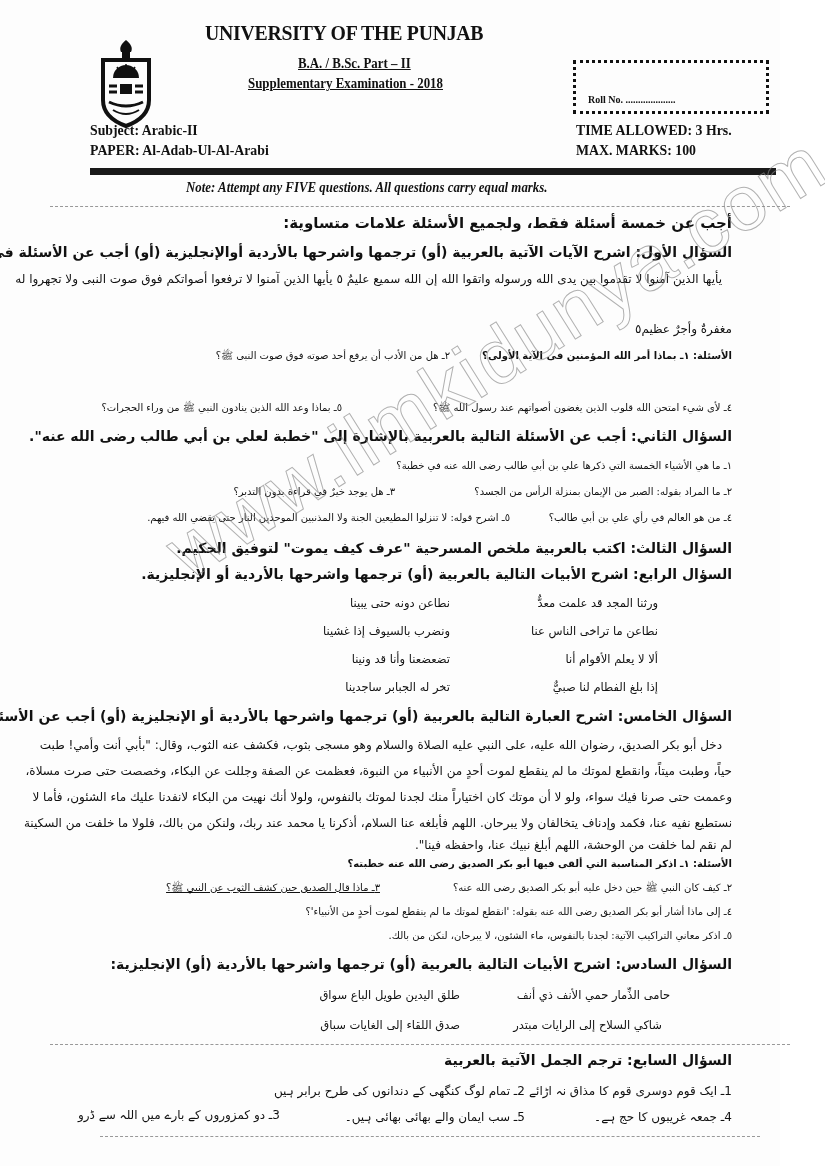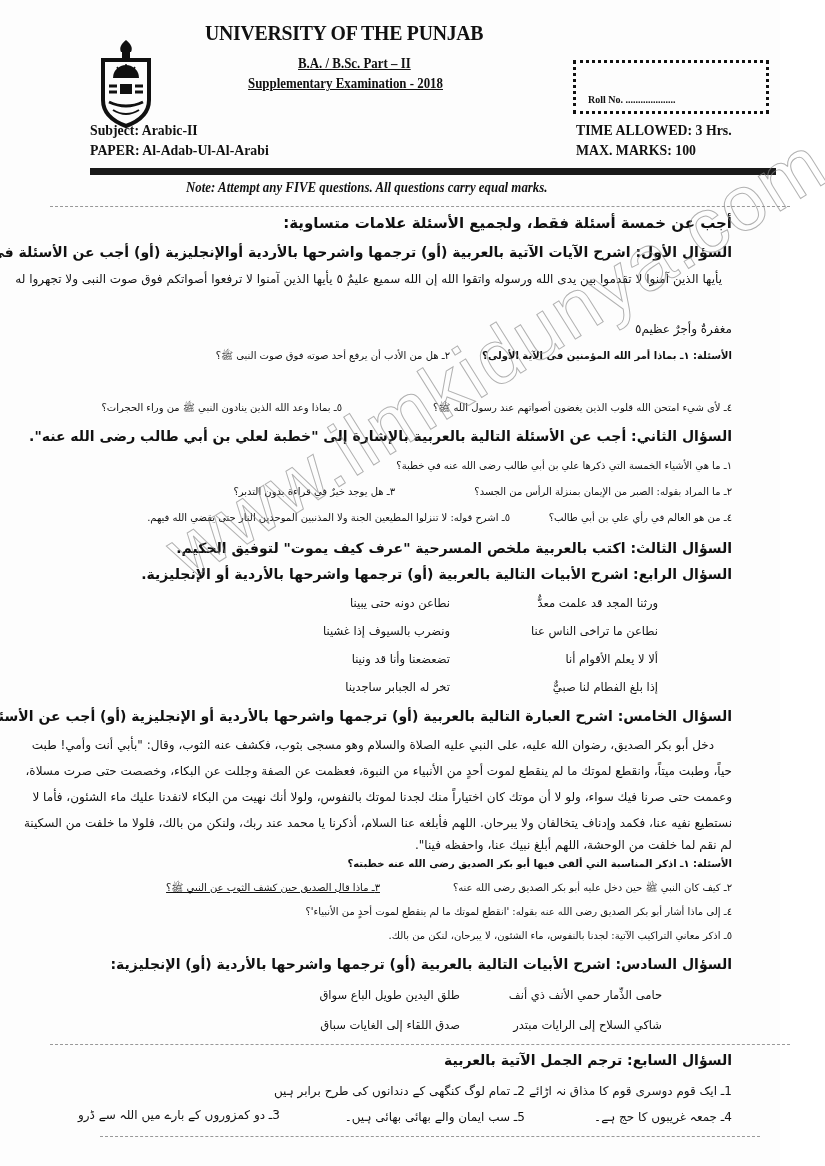--- a/index.html
+++ b/index.html
@@ -92,33 +92,33 @@
   <div class="verse" style="top:596px; right:122px;">ورثنا المجد قد علمت معدٌّ</div>
   <div class="verse" style="top:596px; right:330px;">نطاعن دونه حتى يبينا</div>
   <div class="verse" style="top:624px; right:122px;">نطاعن ما تراخى الناس عنا</div>
   <div class="verse" style="top:624px; right:330px;">ونضرب بالسيوف إذا غشينا</div>
   <div class="verse" style="top:652px; right:122px;">ألا لا يعلم الأقوام أنا</div>
   <div class="verse" style="top:652px; right:330px;">تضعضعنا وأنا قد ونينا</div>
   <div class="verse" style="top:680px; right:122px;">إذا بلغ الفطام لنا صبيٌّ</div>
   <div class="verse" style="top:680px; right:330px;">تخر له الجبابر ساجدينا</div>
 
   <div class="ar h" style="top:708px;">السؤال الخامس: اشرح العبارة التالية بالعربية (أو) ترجمها واشرحها بالأردية أو الإنجليزية (أو) أجب عن الأسئلة فى نهايتها فقط:</div>
-  <div class="ar t" style="top:738px; right:66px;margin-left:27px;">دخل أبو بكر الصديق، رضوان الله عليه، على النبي عليه الصلاة والسلام وهو مسجى بثوب، فكشف عنه الثوب، وقال: "بأبي أنت وأمي! طبت</div>
+  <div class="ar t" style="top:738px; right:58px;margin-left:27px;">دخل أبو بكر الصديق، رضوان الله عليه، على النبي عليه الصلاة والسلام وهو مسجى بثوب، فكشف عنه الثوب، وقال: "بأبي أنت وأمي! طبت</div>
   <div class="ar t" style="top:790px;">وعممت حتى صرنا فيك سواء، ولو لا أن موتك كان اختياراً منك لجدنا لموتك بالنفوس، ولولا أنك نهيت من البكاء لانفدنا عليك ماء الشئون، فأما لا</div>
   <div class="ar t" style="top:764px;">حياً، وطبت ميتاً، وانقطع لموتك ما لم ينقطع لموت أحدٍ من الأنبياء من النبوة، فعظمت عن الصفة وجللت عن البكاء، وخصصت حتى صرت مسلاة،</div>
   <div class="ar t" style="top:816px;">نستطيع نفيه عنا، فكمد وإدناف يتخالفان ولا يبرحان. اللهم فأبلغه عنا السلام، أذكرنا يا محمد عند ربك، ولنكن من بالك، فلولا ما خلفت من السكينة</div>
   <div class="ar t" style="top:838px;">لم نقم لما خلفت من الوحشة، اللهم أبلغ نبيك عنا، واحفظه فينا".</div>
   <div class="ar q" style="top:858px; right:48px; font-weight:bold;">الأسئلة: ١ـ اذكر المناسبة التي ألقى فيها أبو بكر الصديق رضى الله عنه خطبته؟</div>
   <div class="ar q" style="top:882px; right:48px;">٢ـ كيف كان النبي ﷺ حين دخل عليه أبو بكر الصديق رضى الله عنه؟</div>
   <div class="ar q" style="top:882px; right:400px;text-decoration:underline;">٣ـ ماذا قال الصديق حين كشف الثوب عن النبي ﷺ؟</div>
   <div class="ar q" style="top:906px; right:48px;">٤ـ إلى ماذا أشار أبو بكر الصديق رضى الله عنه بقوله: 'انقطع لموتك ما لم ينقطع لموت أحدٍ من الأنبياء'؟</div>
   <div class="ar q" style="top:930px; right:48px;">٥ـ اذكر معاني التراكيب الآتية: لجدنا بالنفوس، ماء الشئون، لا يبرحان، لنكن من بالك.</div>
 
   <div class="ar h" style="top:956px;">السؤال السادس: اشرح الأبيات التالية بالعربية (أو) ترجمها واشرحها بالأردية (أو) الإنجليزية:</div>
-  <div class="verse" style="top:988px; right:118px;margin-left:16px;">حامى الذِّمار حمي الأنف ذي أنف</div>
+  <div class="verse" style="top:988px; right:110px;margin-left:16px;">حامى الذِّمار حمي الأنف ذي أنف</div>
   <div class="verse" style="top:988px; right:320px;">طلق اليدين طويل الباع سواق</div>
   <div class="verse" style="top:1018px; right:118px;">شاكي السلاح إلى الرايات مبتدر</div>
   <div class="verse" style="top:1018px; right:320px;">صدق اللقاء إلى الغايات سباق</div>
   <div class="dashline" style="top:1044px;"></div>
 
   <div class="ar h" style="top:1052px;">السؤال السابع: ترجم الجمل الآتية بالعربية</div>
   <div class="ur" style="top:1084px; right:48px;">1ـ ایک قوم دوسری قوم کا مذاق نہ اڑائے</div>
   <div class="ur" style="top:1084px; right:255px;">2ـ تمام لوگ کنگھی کے دندانوں کی طرح برابر ہیں</div>
   <div class="ur" style="top:1084px; right:500px;margin-top:24px;">3ـ دو کمزوروں کے بارے میں اللہ سے ڈرو</div>
   <div class="ur" style="top:1110px; right:48px;">4ـ جمعہ غریبوں کا حج ہے۔</div>

